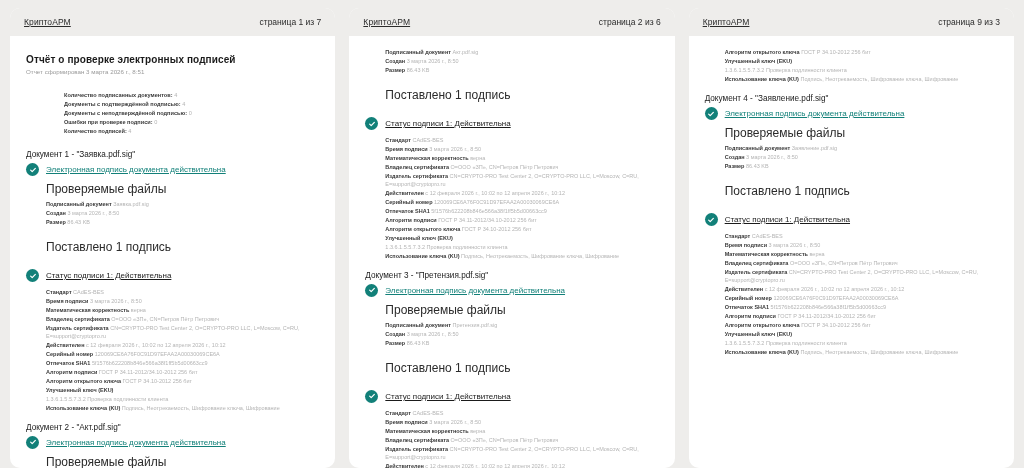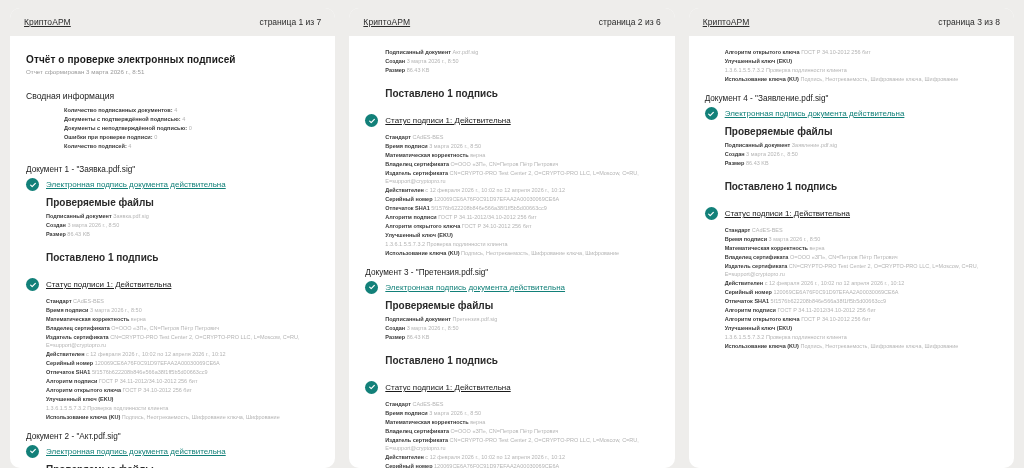--- a/index.html
+++ b/index.html
@@ -107,25 +107,24 @@
     white-space:nowrap;
     text-decoration:underline;
   }
   .status-plain{
     font-size:8px;
     color:#1b1b1b;
     white-space:nowrap;
     text-decoration:underline;
   }
   .sub-head{
-    font-size:10px;
+    font-size:12px;
     color:#2b2b2b;
     margin:5px 0 4px 0;
     padding-left:20px;
-    font-weight:bold;
   }
   .detail-block{padding-left:20px;}
   .detail{
     font-size:5.5px;
     line-height:9px;
     color:#b4b4b4;
     white-space:nowrap;
   }
   .detail.wrapline{white-space:normal;line-height:8.4px;}
   .detail b{font-weight:700;color:#3a3a3a;}
@@ -139,21 +138,20 @@
   <div class="page">
     <div class="page-header">
       <span class="brand">КриптоАРМ</span>
       <span class="pageno">страница 1 из 7</span>
     </div>
     <div class="page-body">
 
       <h1 class="report-title">Отчёт о проверке электронных подписей</h1>
       <div class="report-sub">Отчет сформирован 3 марта 2026 г., 8:51</div>
 
-      <div class="section-title">Сводная информация</div>
       <div class="summary">
         <div class="kv"><b>Количество подписанных документов:</b> <span>4</span></div>
         <div class="kv"><b>Документы с подтверждённой подписью:</b> <span>4</span></div>
         <div class="kv"><b>Документы с неподтверждённой подписью:</b> <span>0</span></div>
         <div class="kv"><b>Ошибки при проверке подписи:</b> <span>0</span></div>
         <div class="kv"><b>Количество подписей:</b> <span>4</span></div>
       </div>
 
       <div class="doc-heading">Документ 1 - "Заявка.pdf.sig"</div>
       <div class="statusrow">
@@ -297,21 +295,21 @@
         <div class="detail"><b>Отпечаток SHA1</b> <span>5f1576b622208b846e566a38f1ff5b5d00663cc9</span></div>
 
       </div>
 
     </div>
   </div>
 
   <div class="page">
     <div class="page-header">
       <span class="brand">КриптоАРМ</span>
-      <span class="pageno">страница 3 из 8</span>
+      <span class="pageno">страница 9 из 3</span>
     </div>
     <div class="page-body">
 
       <div class="detail-block">
         <div class="detail"><b>Алгоритм открытого ключа</b> <span>ГОСТ Р 34.10-2012 256 бит</span></div>
         <div class="detail"><b>Улучшенный ключ (EKU)</b></div>
         <div class="detail">1.3.6.1.5.5.7.3.2 Проверка подлинности клиента</div>
         <div class="detail"><b>Использование ключа (KU)</b> <span>Подпись, Неотрекаемость, Шифрование ключа, Шифрование</span></div>
       </div>
 

